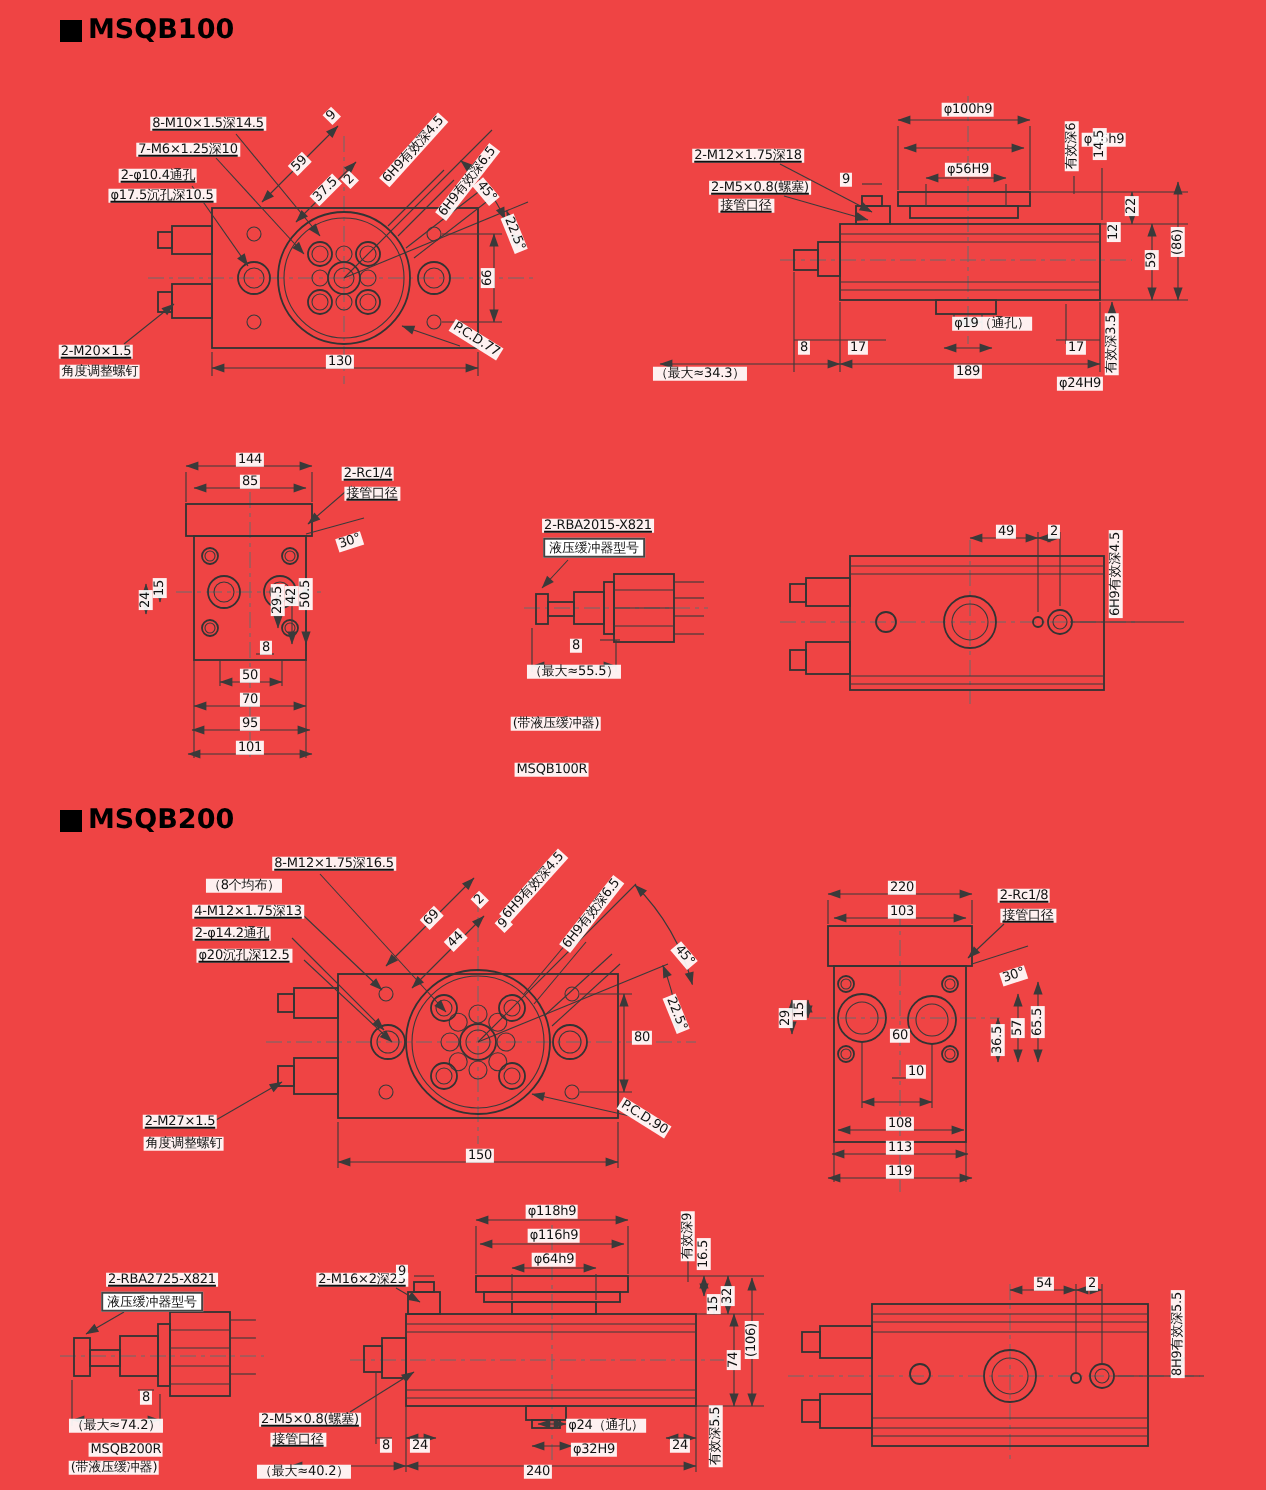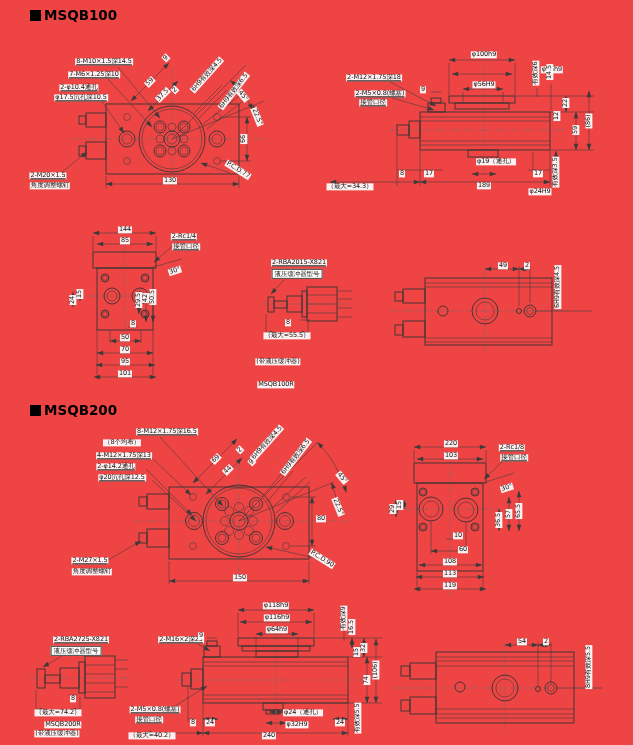--- a/index.html
+++ b/index.html
@@ -524,21 +524,21 @@
       <span class="lbl" style="left: 451px; top: 456px; transform: translate(-50%, -50%);">103</span>
       <span class="lbl u" style="left: 512px; top: 448px; transform: translate(-50%, -50%);">2-Rc1/8</span>
       <span class="lbl u" style="left: 514px; top: 458px; transform: translate(-50%, -50%);">接管口径</span>
       <span class="lbl" style="left: 507px; top: 488px; transform: translate(-50%, -50%) rotate(-18deg);">30°</span>
       <span class="lbl" style="left: 400px; top: 505px; transform: translate(-50%, -50%) rotate(-90deg);">15</span>
       <span class="lbl" style="left: 393px; top: 509px; transform: translate(-50%, -50%) rotate(-90deg);">29</span>
       <span class="lbl" style="left: 499px; top: 520px; transform: translate(-50%, -50%) rotate(-90deg);">36.5</span>
       <span class="lbl" style="left: 509px; top: 514px; transform: translate(-50%, -50%) rotate(-90deg);">57</span>
       <span class="lbl" style="left: 519px; top: 511px; transform: translate(-50%, -50%) rotate(-90deg);">65.5</span>
       <span class="lbl" style="left: 458px; top: 536px; transform: translate(-50%, -50%);">10</span>
-      <span class="lbl" style="left: 450px; top: 550px; transform: translate(-50%, -50%); margin-left: 13px;">60</span>
+      <span class="lbl" style="left: 450px; top: 518px; transform: translate(-50%, -50%);">60</span>
       <span class="lbl" style="left: 450px; top: 562px; transform: translate(-50%, -50%);">108</span>
       <span class="lbl" style="left: 450px; top: 574px; transform: translate(-50%, -50%);">113</span>
       <span class="lbl" style="left: 450px; top: 586px; transform: translate(-50%, -50%);">119</span>
     </div>
 <div class="labels">
       <span class="lbl u" style="left: 81px; top: 640px; transform: translate(-50%, -50%);">2-RBA2725-X821</span>
       <span class="lbl box" style="left: 76px; top: 651px; transform: translate(-50%, -50%);">液压缓冲器型号</span>
       <span class="lbl" style="left: 73px; top: 699px; transform: translate(-50%, -50%);">8</span>
       <span class="lbl" style="left: 58px; top: 713px; transform: translate(-50%, -50%);">（最大≈74.2）</span>
       <span class="lbl" style="left: 63px; top: 725px; transform: translate(-50%, -50%);">MSQB200R</span>

